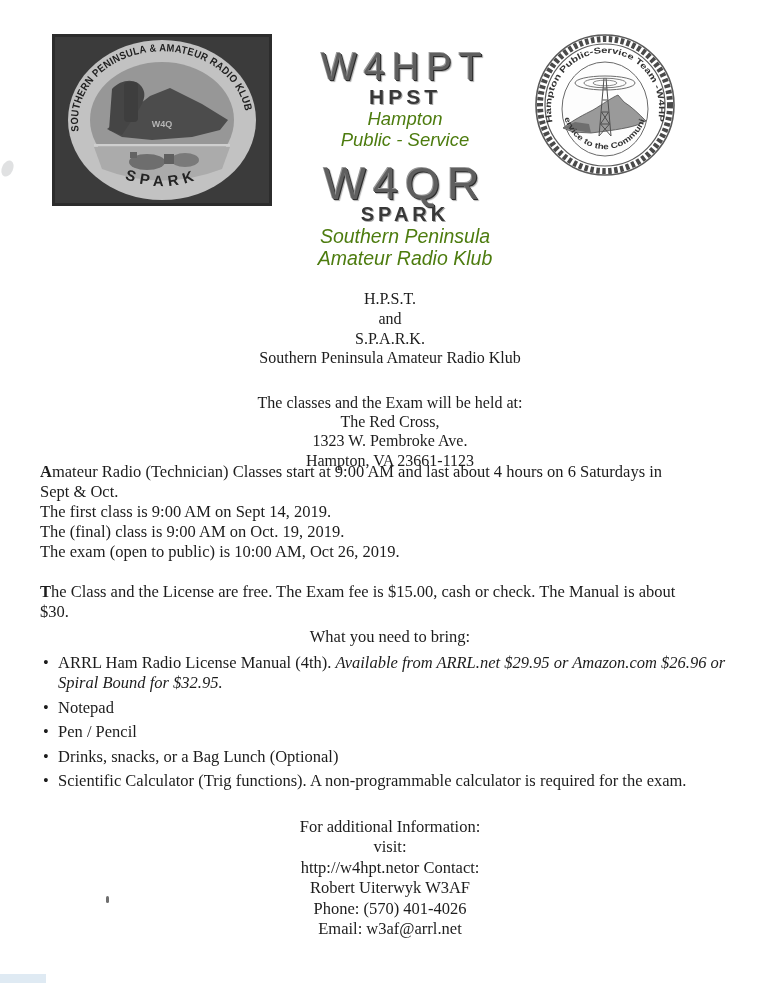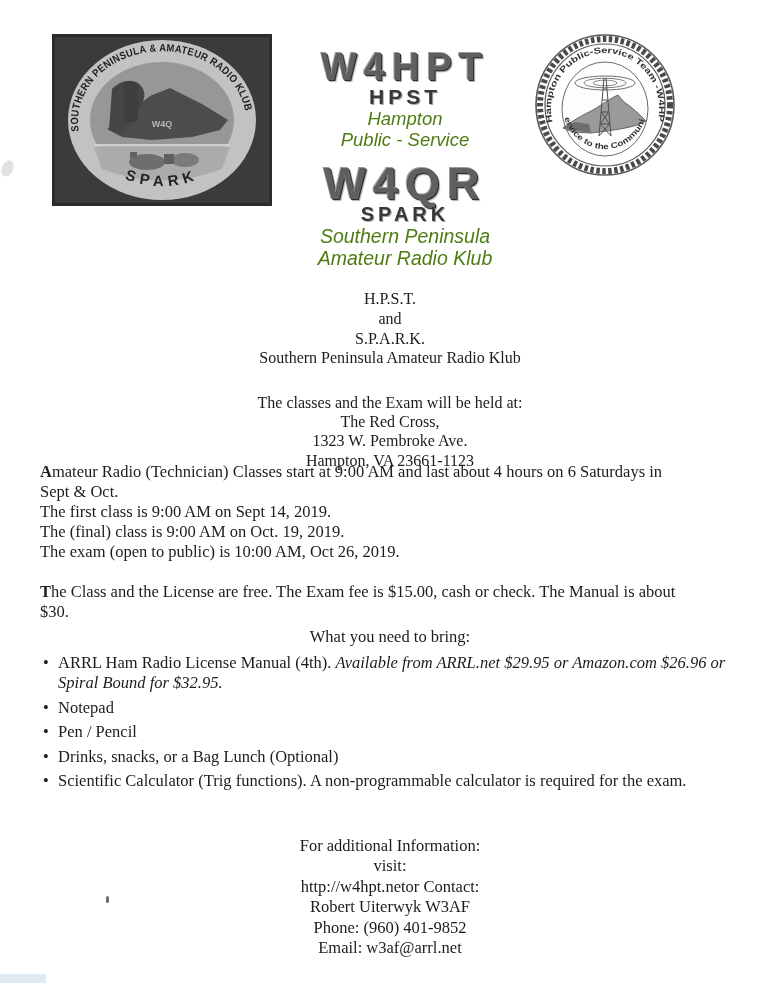--- a/index.html
+++ b/index.html
@@ -9,21 +9,21 @@
     font-family:"Liberation Serif","DejaVu Serif",serif;color:#1c1c1c;
   }
   
   .seal-left{position:absolute;left:52px;top:34px;width:220px;height:172px;}
   .seal-right{position:absolute;left:533px;top:32px;width:144px;height:146px;}
   .title-block{
     position:absolute;left:278px;top:50px;width:254px;text-align:center;
     font-family:"Liberation Sans","DejaVu Sans",sans-serif;
   }
   .callsign{
-    font-weight:bold;color:#5f5f5f;letter-spacing:7px;line-height:34px;
+    font-weight:normal;color:#5f5f5f;letter-spacing:7px;line-height:34px;
     text-shadow:-1px -1px 0 #9a9a9a,1px 1px 0 #2d2d2d,2px 2px 1px #b0b0b0;
   }
   .big1{font-size:38px;}
   .big2{font-size:45px;margin-top:19px;}
   .abbr{
     font-weight:bold;color:#383838;letter-spacing:4px;line-height:20px;margin-top:3px;
     text-shadow:1px 1px 0 #a8a8a8;
   }
   .abbr1{font-size:21px;}
   .abbr2{font-size:20px;}
@@ -37,21 +37,21 @@
   .fees{position:absolute;left:40px;top:582px;width:705px;font-size:16.5px;line-height:20px;}
   .lead-cap::first-letter{font-weight:bold;}
   .bring-head{top:627px;font-size:16.5px;}
   .bring-list{
     position:absolute;left:43px;top:653px;width:700px;
     margin:0;padding:0;list-style:none;font-size:16.5px;line-height:20px;
   }
   .bring-list li{position:relative;padding-left:15px;margin-bottom:4.5px;}
   .bullet{position:absolute;left:0;top:0;}
   .it{font-style:italic;}
-  .contact{top:836px;font-size:16.5px;line-height:20.4px;}
+  .contact{top:817px;font-size:16.5px;line-height:20.4px;}
   .gap{}
   
   .smudge-left{position:absolute;left:2px;top:160px;width:11px;height:17px;
     background:#c6c9cb;opacity:.55;border-radius:50%;transform:rotate(24deg);}
   .speck{position:absolute;left:106px;top:896px;width:3px;height:7px;background:#6f6f6f;border-radius:2px;}
   .blue-bar{position:absolute;left:0;top:974px;width:46px;height:9px;background:#dfeaf3;}
 </style>
 </head>
 <body>
 
@@ -189,21 +189,21 @@
     </li>
   </ul>
 
   <div class="centered contact">
     <div>For additional Information:</div>
     <div>visit:</div>
     <div>
       <span>http://w4hpt.net</span><span class="gap">or Contact:</span>
     </div>
     <div>Robert Uiterwyk W3AF</div>
-    <div>Phone: (960) 401-9852</div>
+    <div>Phone: (570) 401-4026</div>
     <div>Email: w3af@arrl.net</div>
   </div>
 
   <div class="smudge-left"></div>
   <div class="speck"></div>
   <div class="blue-bar"></div>
 
 </div>
 
 </body></html>

